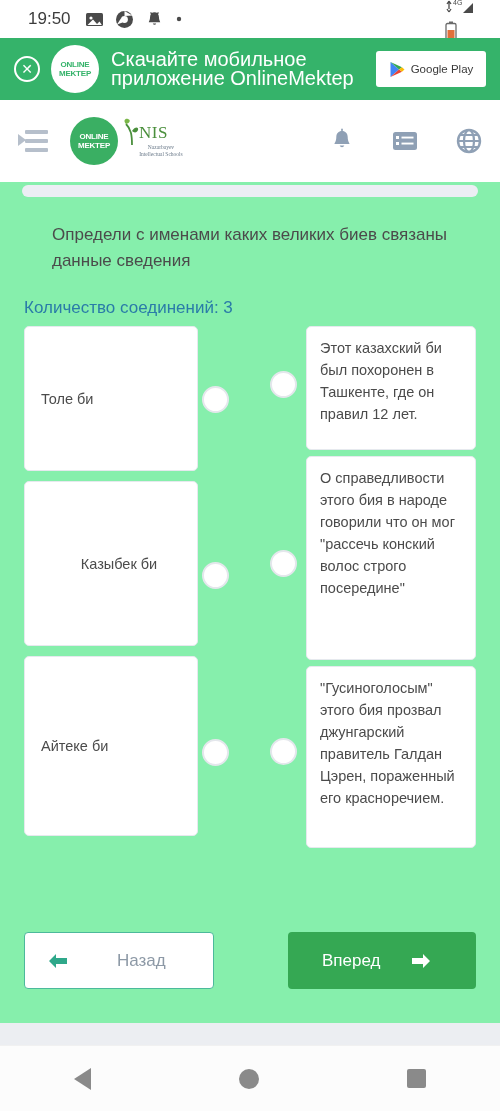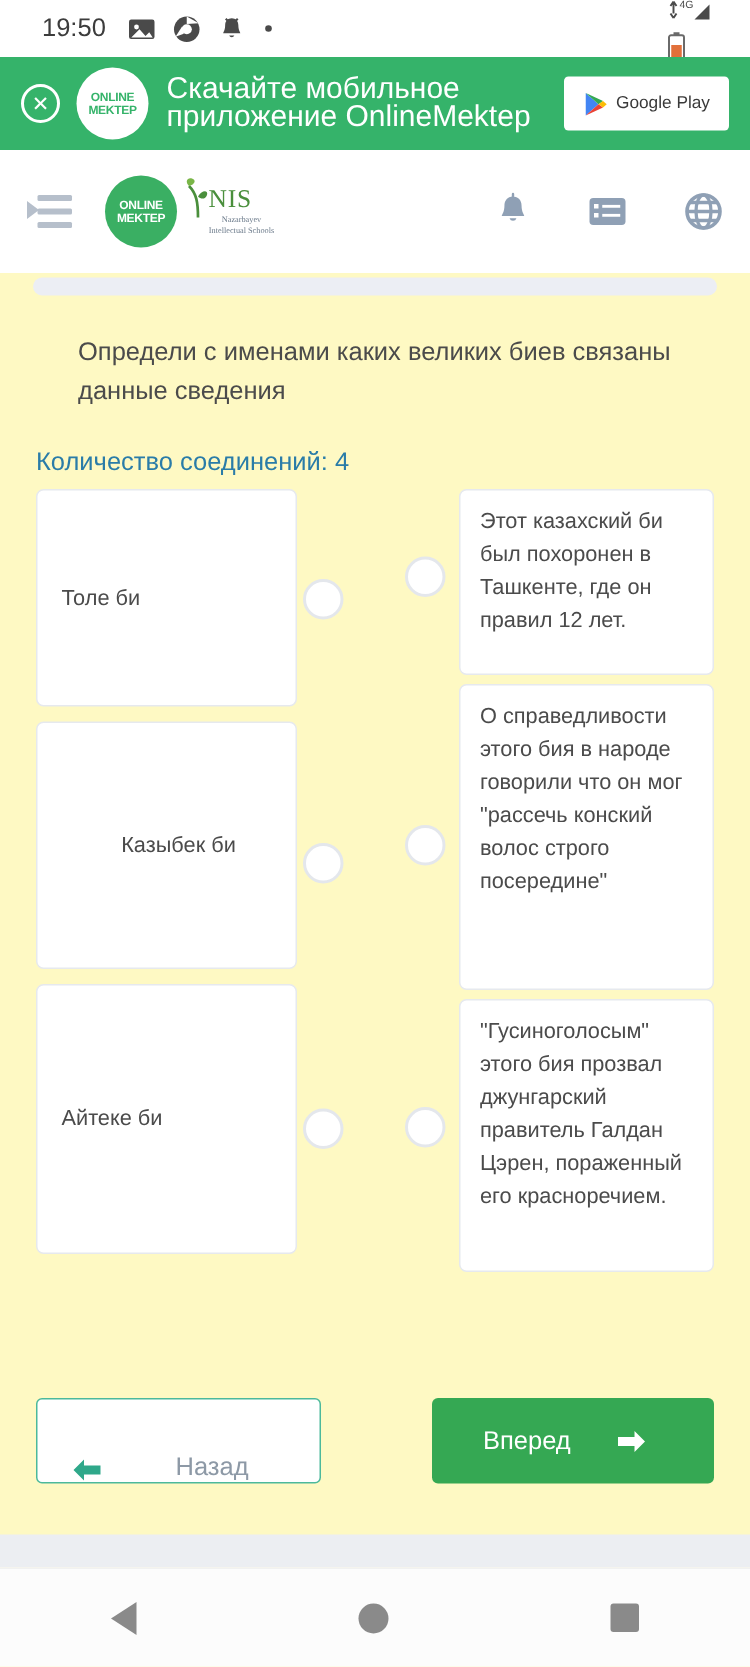--- a/index.html
+++ b/index.html
@@ -2,21 +2,21 @@
 <html><head>
 <meta charset="utf-8">
 <style>
   * { box-sizing: border-box; margin: 0; padding: 0; }
   html, body {
     width: 500px; height: 1111px;
     font-family: "Liberation Sans", sans-serif;
     background: #ffffff;
     overflow: hidden;
   }
-  #screen { position: relative; width: 500px; height: 1111px; background: #fef9c3; }
+  #screen { position: relative; width: 500px; height: 1111px; background: #86efac; }
 
   
   .statusbar {
     position: absolute; top: 0; left: 0; width: 500px; height: 38px;
     background: #ffffff; display: flex; align-items: center;
     padding: 0 14px;
   }
   .sb-time { font-size: 17px; color: #3c3c3c; font-weight: 400; margin-left: 14px; }
   .sb-left-icons { display: flex; align-items: center; gap: 11px; margin-left: 14px; }
   .sb-right { margin-left: auto; display: flex; align-items: flex-start; gap: 5px; flex-direction: column; }
@@ -132,21 +132,21 @@
 
   .dot {
     position: absolute; width: 27px; height: 27px; border-radius: 50%;
     border: 2px solid #e4e7ec; background: #fff; cursor: pointer;
   }
 
   
   .btn-back {
     position: absolute; left: 24px; top: 932px; width: 190px; height: 57px;
     border: 1px solid #4cb99b; border-radius: 4px; background: #fff;
-    display: flex; align-items: flex-end; cursor: pointer;
+    display: flex; align-items: center; cursor: pointer;
   }
   .btn-back .lbl { font-size: 17px; color: #8d99a6; margin-left: 48px; }
   .btn-back .arrow { margin-left: 22px; }
   .btn-fwd {
     position: absolute; left: 288px; top: 932px; width: 188px; height: 57px;
     background: #35a853; border-radius: 4px; display: flex; align-items: center;
     cursor: pointer;
   }
   .btn-fwd .lbl { font-size: 17px; color: #ffffff; margin-left: 34px; }
   .btn-fwd .arrow { margin-left: 30px; }
@@ -303,21 +303,21 @@
           <ellipse cx="13" cy="13" rx="5" ry="11" fill="none" stroke="#8fa0b5" stroke-width="2.2"></ellipse>
           <path d="M2 13 h22 M4 7 h18 M4 19 h18" stroke="#8fa0b5" stroke-width="2.2"></path>
         </svg>
       </span>
     </div>
   </div>
 
   <div class="progress-strip"></div>
 
   <div class="question">Определи с именами каких великих биев связаны данные сведения</div>
-  <div class="count">Количество соединений: 4</div>
+  <div class="count">Количество соединений: 3</div>
 
   <div class="match-area">
 
     <div class="col-left">
       <div class="card card-left" style="top:0px;height:145px;">
         <span>Толе би</span>
       </div>
       <div class="card card-left" style="top:155px;height:165px;justify-content:center;">
         <span>Казыбек би</span>
       </div>

